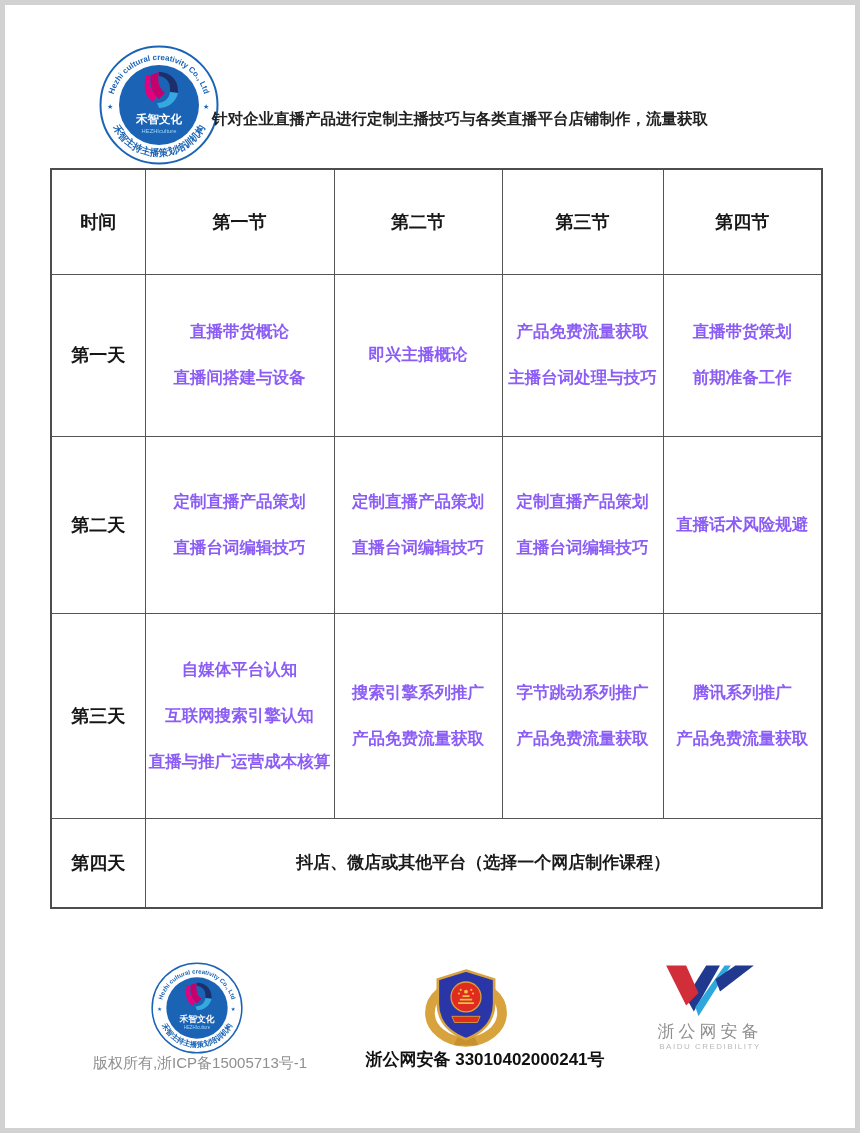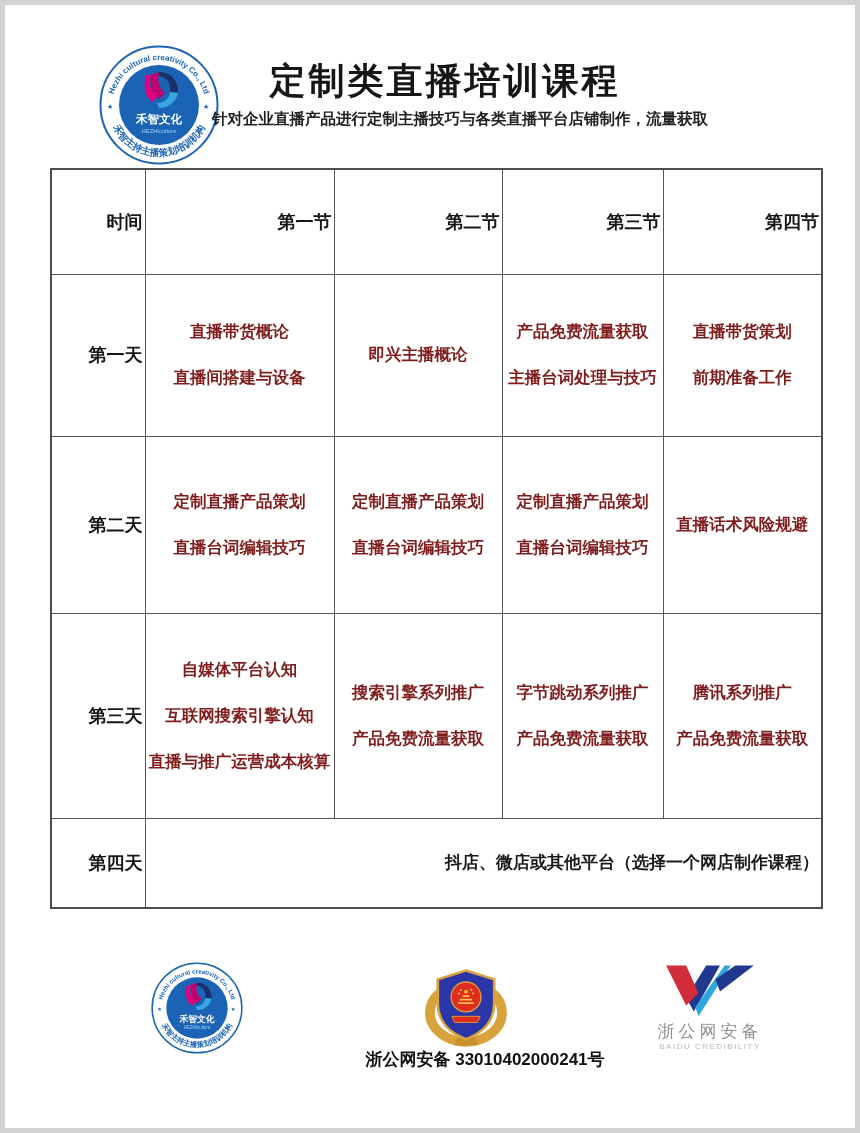--- a/index.html
+++ b/index.html
@@ -33,28 +33,28 @@
   
   table.schedule {
     position:absolute; left:45px; top:163px;
     width:771px;
     border-collapse:collapse;
     table-layout:fixed;
     border:2px solid #4d4d4d;
   }
   table.schedule th, table.schedule td {
     border:1.5px solid #555;
-    text-align:right; vertical-align:middle;
-    padding:2px;
+    text-align:center; vertical-align:middle;
+    padding:13px;
     background:#fff;
   }
   table.schedule thead tr { height:105px; }
   th.col-head { font-size:18px; font-weight:800; color:#161616; }
   td.day-cell { font-size:18px; font-weight:800; color:#161616; }
-  td.course-cell { font-weight:800; color:#7f1d1d; }
+  td.course-cell { font-weight:800; color:#8b5cf6; }
   .cell-line {
     height:46px; display:flex; align-items:center; justify-content:center;
     font-size:16.5px; font-weight:800; white-space:nowrap;
   }
   td.merged-cell {
     text-align:left; padding-left:12px;
     font-size:17px; font-weight:800; white-space:nowrap;
   }
 
   
@@ -114,21 +114,20 @@
         <text x="60" y="78" text-anchor="middle" font-size="11.5" fill="#ffffff" font-weight="bold">禾智文化</text>
         <text x="60" y="88" text-anchor="middle" font-size="5.8" fill="#9fd4f5">HEZHIculture</text>
       </symbol>
     </defs>
   </svg>
 
   <div class="header">
     <svg class="brand-logo" viewBox="0 0 120 120">
       <use href="#hezhi-logo"></use>
     </svg>
-    <div class="title">定制类直播培训课程</div>
     <div class="subtitle">针对企业直播产品进行定制主播技巧与各类直播平台店铺制作，流量获取</div>
   </div>
 
   <table class="schedule">
     <colgroup>
       <col style="width:94px">
         <col style="width:189px">
         <col style="width:168px">
         <col style="width:161px">
         <col style="width:159px">
@@ -203,20 +202,21 @@
           <td class="day-cell">第四天</td>
           <td colspan="4" class="merged-cell">抖店、微店或其他平台（选择一个网店制作课程）</td>
         </tr>
       </tbody>
   </table>
 
   <div class="footer">
     <svg class="footer-logo-hezhi" viewBox="0 0 120 120">
       <use href="#hezhi-logo"></use>
     </svg>
+    <div class="copyright">版权所有,浙ICP备15005713号-1</div>
 
     <svg class="police-badge" viewBox="0 0 100 100">
       <ellipse cx="50" cy="60" rx="41" ry="33" fill="none" stroke="#d8a33c" stroke-width="11"></ellipse>
       <rect x="0" y="0" width="100" height="30" fill="#ffffff"></rect>
       <path d="M40,88 h20 l4,9 h-28 Z" fill="#c8912f"></path>
       <path d="M50,12 L82,22 L82,50 C82,70 68,83 50,90 C32,83 18,70 18,50 L18,22 Z" fill="#2a35a8" stroke="#d8a33c" stroke-width="3"></path>
       <circle cx="50" cy="42" r="17" fill="#e02b1f" stroke="#d8a33c" stroke-width="1.5"></circle>
       <circle cx="50" cy="36" r="2.2" fill="#f2c04a"></circle>
       <circle cx="44" cy="34" r="1.2" fill="#f2c04a"></circle>
       <circle cx="56" cy="34" r="1.2" fill="#f2c04a"></circle>

